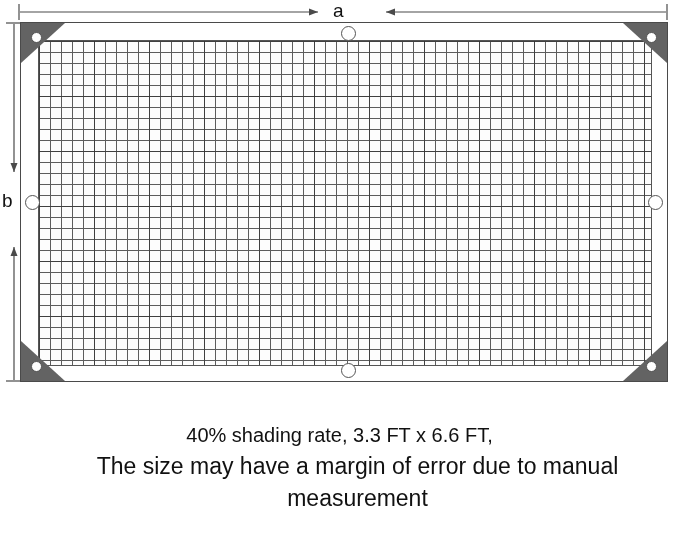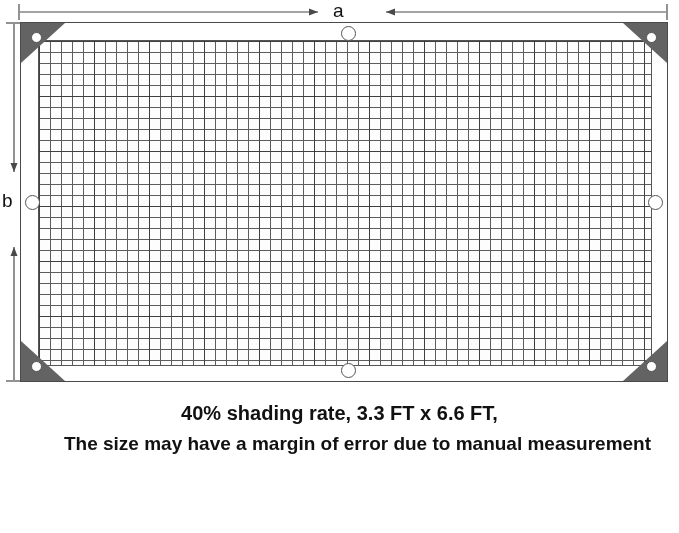--- a/index.html
+++ b/index.html
@@ -95,33 +95,32 @@
     border: 1.6px solid #555;
     border-radius: 50%;
     background: #fff;
   }
   .grommet.small { width: 11px; height: 11px; }
 
   
   .caption {
     position: absolute;
     left: 0;
-    top: 398px;
+    top: 420px;
     width: 679px;
     text-align: center;
     color: #111;
-    font-weight: bold;
   }
   .caption .line {
     display: block;
     font-family: "Liberation Sans", sans-serif;
   }
   .caption .line.l1 { font-size: 20px; line-height: 30px; }
   .caption .line.l2 { font-size: 20px; line-height: 32px; }
-  .caption .line.l3 { font-size: 19px; line-height: 32px; padding-left: 36px; }
+  .caption .line.l3 { font-size: 23px; line-height: 32px; padding-left: 36px; }
 </style>
 </head>
 <body>
 
 <div id="stage">
 
   <div class="dim-top">
     <svg width="650" height="22" viewBox="0 0 650 22">
       <line x1="1" y1="18" x2="1" y2="2" stroke="#4a4a4a" stroke-width="1.2"></line>
       <line x1="649" y1="18" x2="649" y2="2" stroke="#4a4a4a" stroke-width="1.2"></line>

